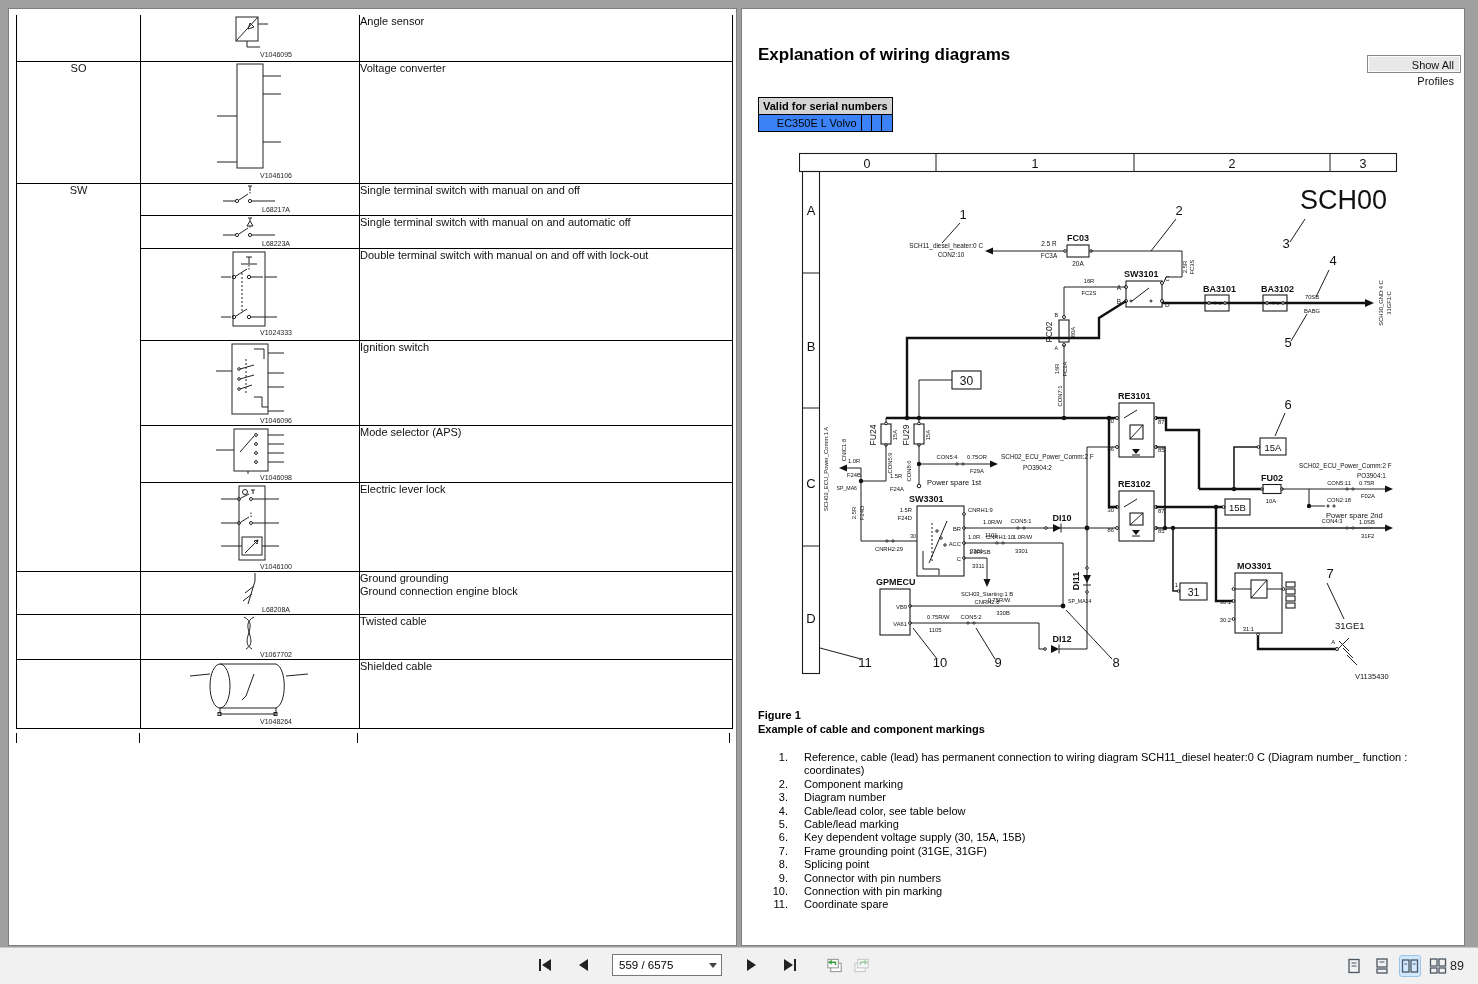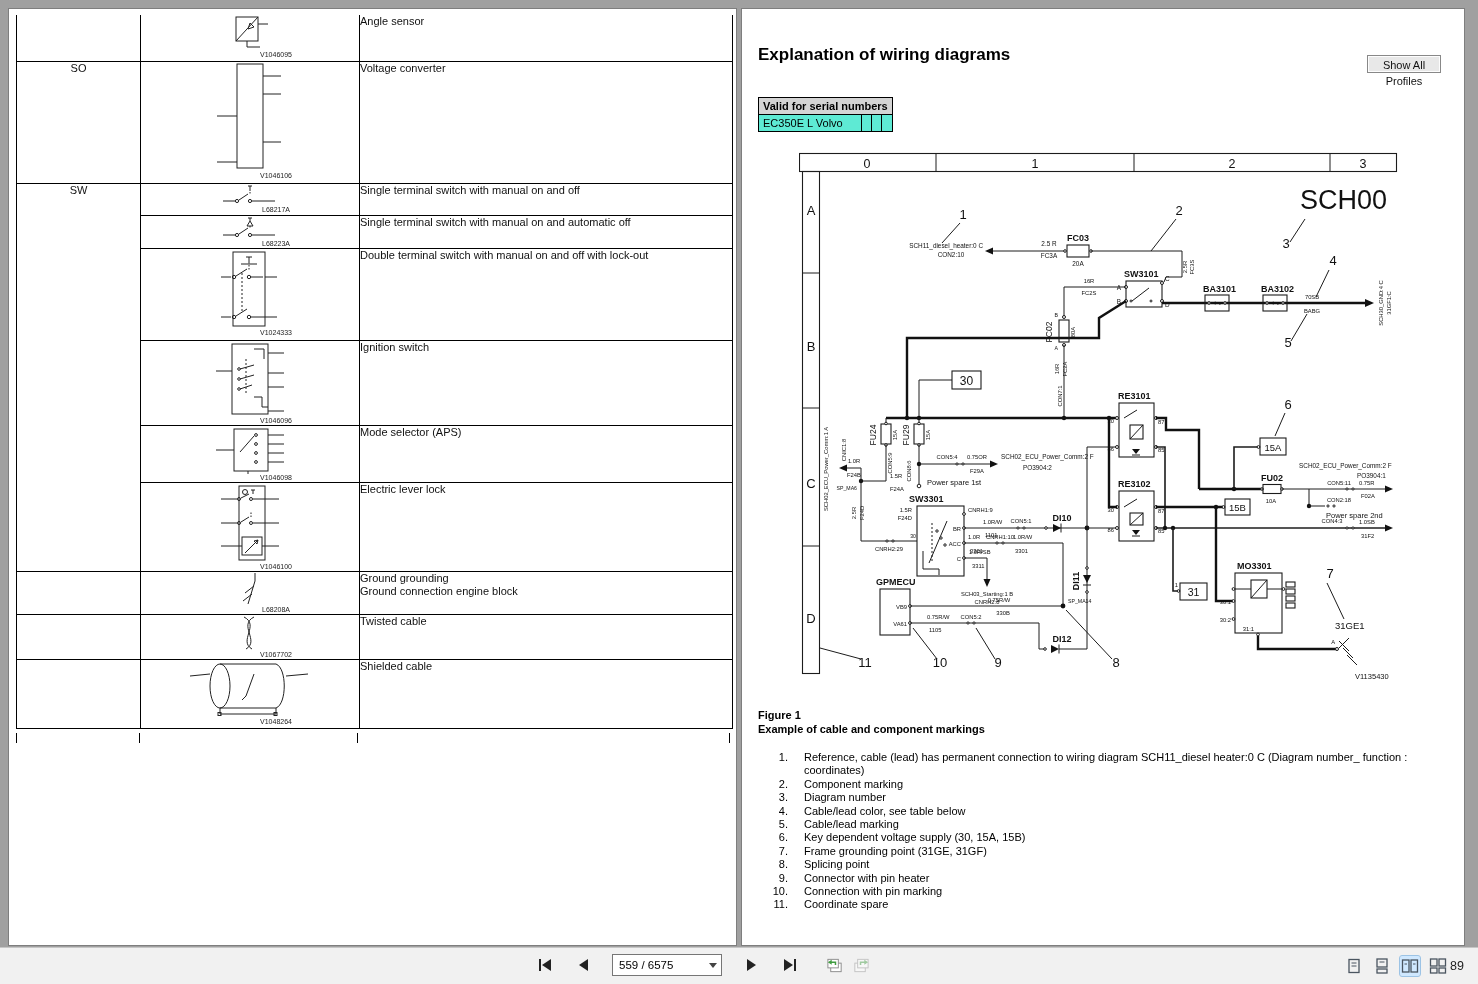--- a/index.html
+++ b/index.html
@@ -14,25 +14,25 @@
   td.codec{width:123px;padding:2px 4px;text-align:center;}
   td.symc{width:218px;text-align:center;vertical-align:middle;}
   td.descc{width:372px;padding:2px 6px;line-height:13px;}
   .symwrap{display:flex;flex-direction:column;align-items:center;justify-content:center;}
   .ref{font-size:7px;color:#222;transform:translateX(26px);line-height:8px;}
   .stub{position:absolute;width:1px;height:10px;background:#000;}
   svg.sym{display:block;}
   svg.sym *{stroke:#222;fill:none;stroke-width:1;}
   
   .rtitle{position:absolute;left:16px;top:12px;font-size:17px;font-weight:bold;color:#000;margin-top:24px;}
-  .profilesbtn{position:absolute;left:625px;top:46px;width:74px;height:18px;background:#e8e8e8;border:1px solid #888;font-size:11px;font-family:"Liberation Sans",sans-serif;color:#111;text-align:center;line-height:16px;box-shadow:inset 0 0 0 1px #fdfdfd;}
+  .profilesbtn{position:absolute;left:625px;top:46px;width:94px;height:18px;background:#e8e8e8;border:1px solid #888;font-size:11px;font-family:"Liberation Sans",sans-serif;color:#111;text-align:right;line-height:16px;box-shadow:inset 0 0 0 1px #fdfdfd;}
   table.serial{position:absolute;left:16px;top:88px;border-collapse:collapse;table-layout:fixed;}
-  table.serial th,table.serial td{border:1px solid #000;font-size:11px;padding:1px 4px;text-align:left;height:14px;color:#000;}
+  table.serial th,table.serial td{border:1px solid #000;font-size:11px;padding:1px 4px;text-align:right;height:14px;color:#000;}
   table.serial th{background:#d4d4d4;font-weight:bold;}
-  table.serial td{background:#5eead4;}
+  table.serial td{background:#3b82f6;}
   .c1{width:146px}.c2{width:162px}.c3{width:203px}.c4{width:194px}
   
   svg.diagram{position:absolute;left:57px;top:142px;}
   svg.diagram text{font-family:"Liberation Sans",sans-serif;fill:#111;}
   .w{stroke:#1c1c1c;stroke-width:1;fill:none}
   .w2{stroke:#1c1c1c;stroke-width:1.6;fill:none}
   .wt{stroke:#111;stroke-width:2.4;fill:none}
   .bx{fill:none;stroke:#1c1c1c;stroke-width:1.1}
   .dot{fill:#111;stroke:none}
   .oc{fill:#fff;stroke:#1c1c1c;stroke-width:1}
@@ -708,21 +708,21 @@
       <div class="lg-item">
           <span class="lg-n">7.</span>
           <span class="lg-t">Frame grounding point (31GE, 31GF)</span>
         </div>
       <div class="lg-item">
           <span class="lg-n">8.</span>
           <span class="lg-t">Splicing point</span>
         </div>
       <div class="lg-item">
           <span class="lg-n">9.</span>
-          <span class="lg-t">Connector with pin heater</span>
+          <span class="lg-t">Connector with pin numbers</span>
         </div>
       <div class="lg-item">
           <span class="lg-n">10.</span>
           <span class="lg-t">Connection with pin marking</span>
         </div>
       <div class="lg-item">
           <span class="lg-n">11.</span>
           <span class="lg-t">Coordinate spare</span>
         </div>
     </div>

